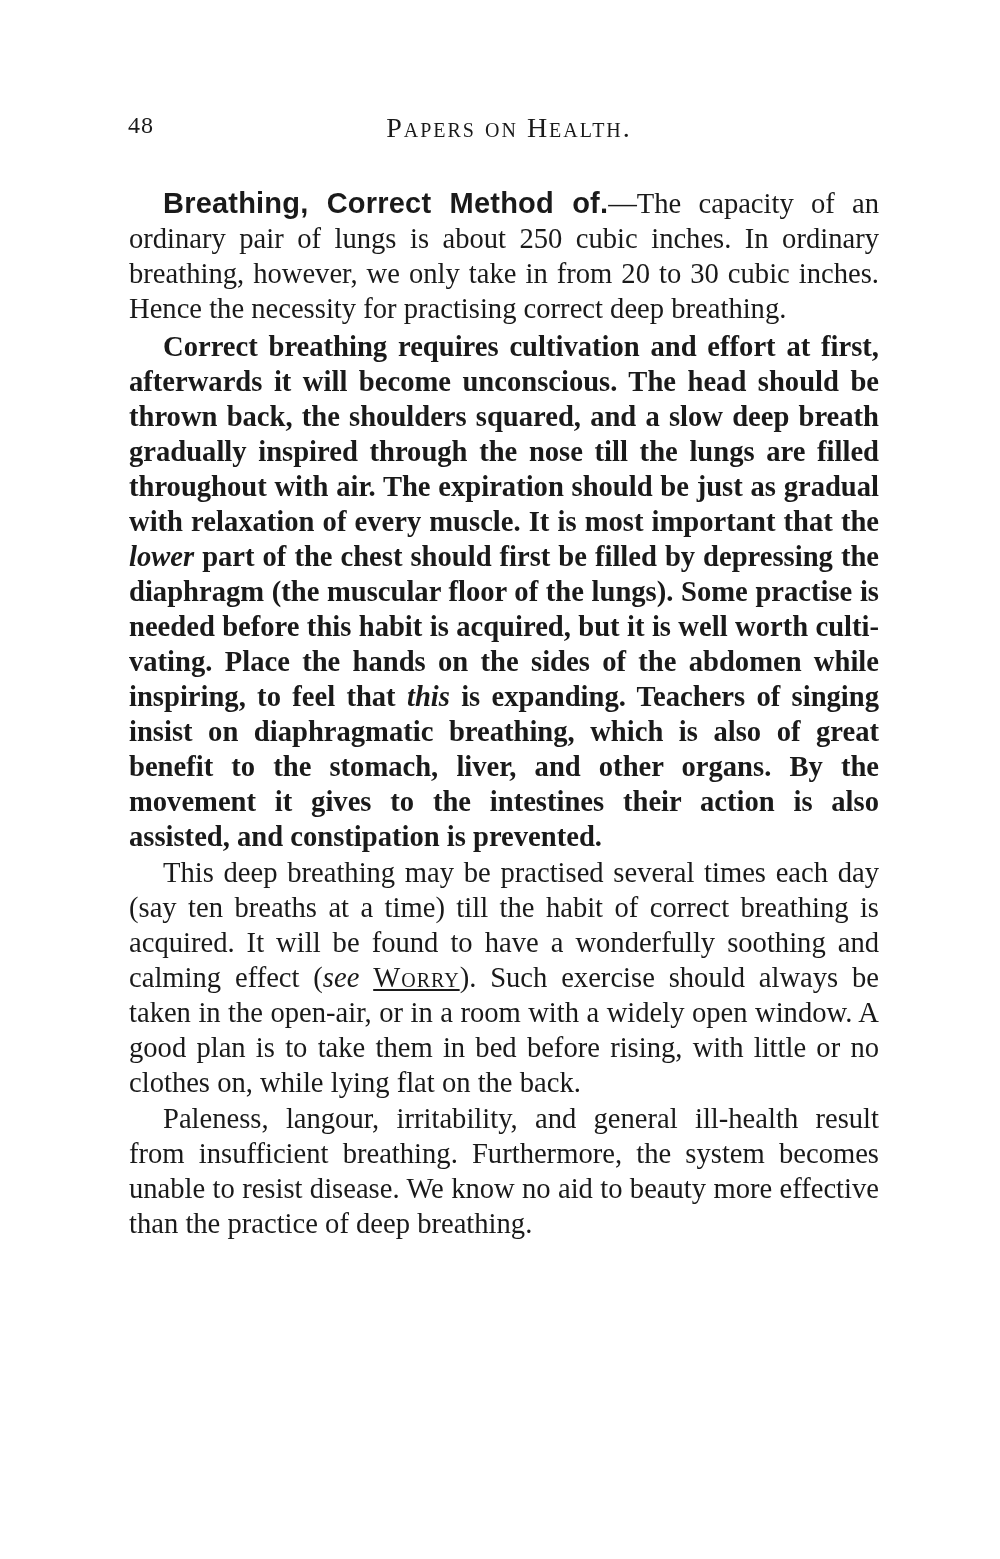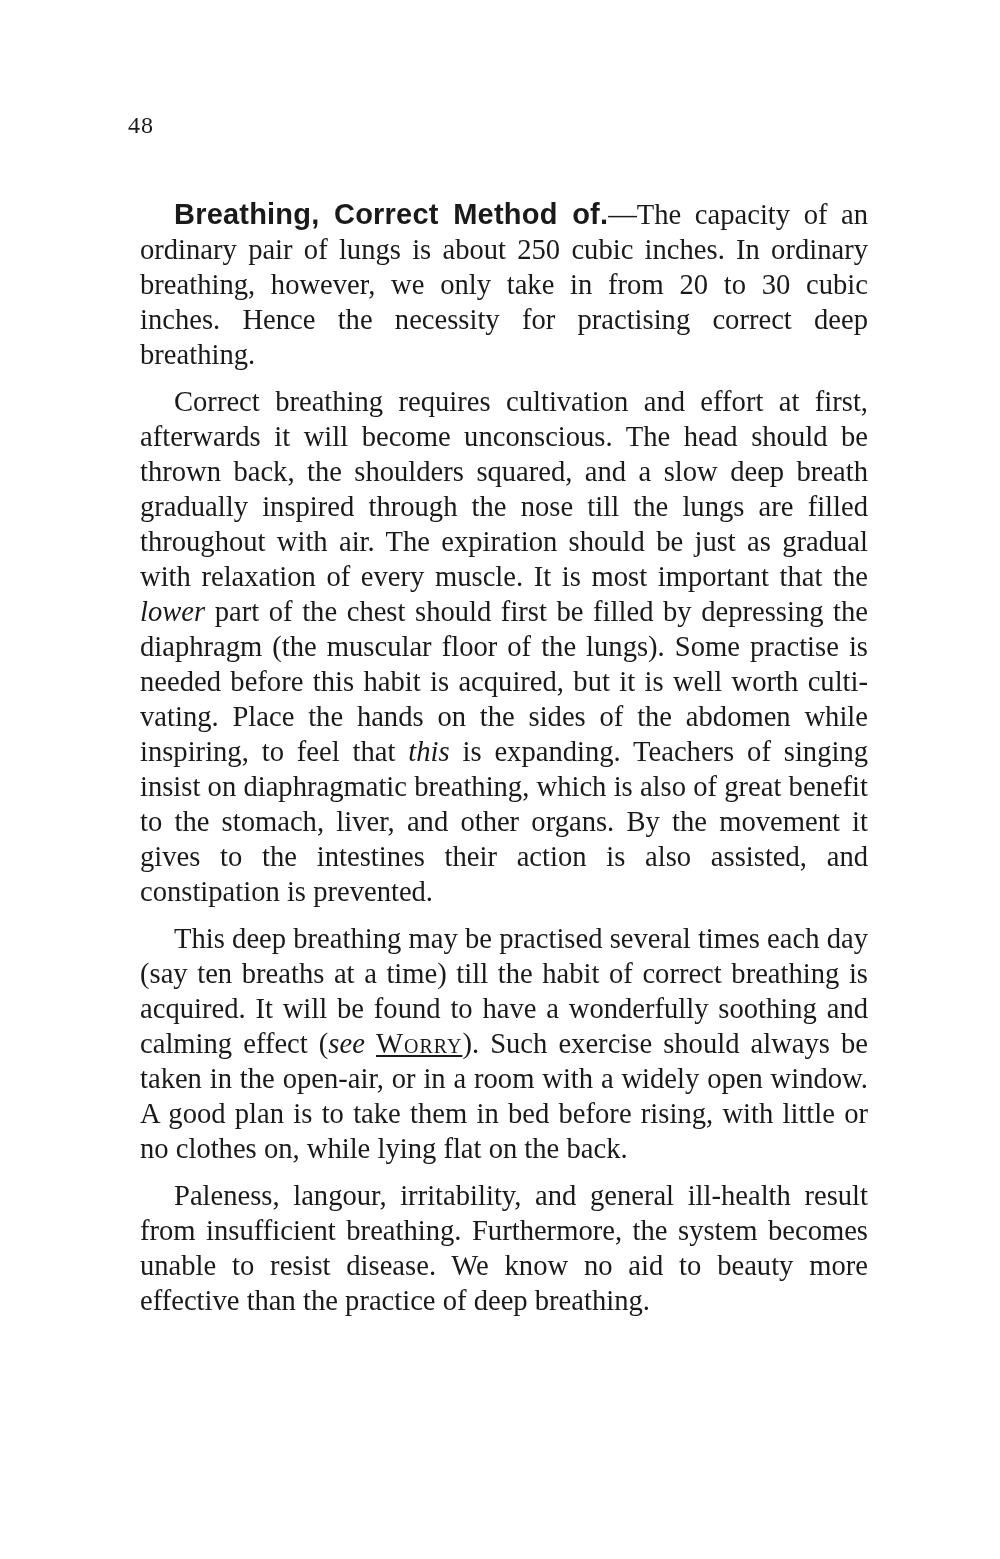--- a/index.html
+++ b/index.html
@@ -4,32 +4,33 @@
   <style>
     html, body { margin: 0; padding: 0; background: #ffffff; }
     body { width: 1000px; height: 1559px; position: relative; overflow: hidden;
            font-family: "Liberation Serif", "DejaVu Serif", serif; color: #1a1a1a; }
     .running-head { position: absolute; top: 112px; left: 128px; width: 752px; height: 40px; }
     .page-number { position: absolute; left: 0; top: 0; font-size: 24px; letter-spacing: 1px; }
     .running-title { position: absolute; left: 0; right: 0; text-align: center; top: 0;
                      font-size: 28px; font-variant: small-caps; letter-spacing: 2px; padding-left: 10px; }
     .body-text { position: absolute; top: 185px; left: 128px; width: 752px;
                  font-size: 28.6px; line-height: 35px; text-align: justify; }
-    p { margin: 12px; text-indent: 34px; text-align: justify; }
-    p.gap { margin-top: 3px; }
+    p { margin: 1px; text-indent: 34px; text-align: justify; }
+    p.gap { margin-top: 3px; font-weight: bold; }
     .entry-head { font-family: "Liberation Sans", "DejaVu Sans", sans-serif; font-weight: bold;
                   font-size: 29px; letter-spacing: 0.2px; }
     .sc { font-variant: small-caps; letter-spacing: 1px; text-decoration: underline; }
     .entry2 { margin-top: 36px; }
   </style>
 </head>
 <body>
 
 <div class="running-head">
   <span class="page-number">48</span>
+  <span class="running-title">Papers on Health.</span>
 </div>
 
 <div class="body-text">
   <p><span class="entry-head">Breathing, Correct Method of.</span><span>—</span><span>The capacity of an ordinary pair of lungs is about 250 cubic inches.  In ordinary breathing, however, we only take in from 20 to 30 cubic inches.  Hence the necessity for practising correct deep breathing.</span></p>
 
   <p class="gap"><span>Correct breathing requires cultivation and effort at first, afterwards it will become unconscious.  The head should be thrown back, the shoulders squared, and a slow deep breath gradually inspired through the nose till the lungs are filled throughout with air.  The expiration should be just as gradual with relaxation of every muscle. It is most important that the </span><i>lower</i><span> part of the chest should first be filled by depressing the diaphragm (the muscular floor of the lungs).  Some practise is needed before this habit is acquired, but it is well worth culti-vating.  Place the hands on the sides of the abdomen while inspiring, to feel that </span><i>this</i><span> is expanding.  Teachers of singing insist on diaphragmatic breathing, which is also of great benefit to the stomach, liver, and other organs.  By the movement it gives to the intestines their action is also assisted, and constipation is prevented.</span></p>
 
   <p><span>This deep breathing may be practised several times each day (say ten breaths at a time) till the habit of correct breathing is acquired.  It will be found to have a wonderfully soothing and calming effect (</span><i>see</i> <span class="sc">Worry</span><span>).  Such exercise should always be taken in the open-air, or in a room with a widely open window.  A good plan is to take them in bed before rising, with little or no clothes on, while lying flat on the back.</span></p>
 
   <p><span>Paleness, langour, irritability, and general ill-health result from insufficient breathing.  Furthermore, the system becomes unable to resist disease.  We know no aid to beauty more effective than the practice of deep breathing.</span></p>

